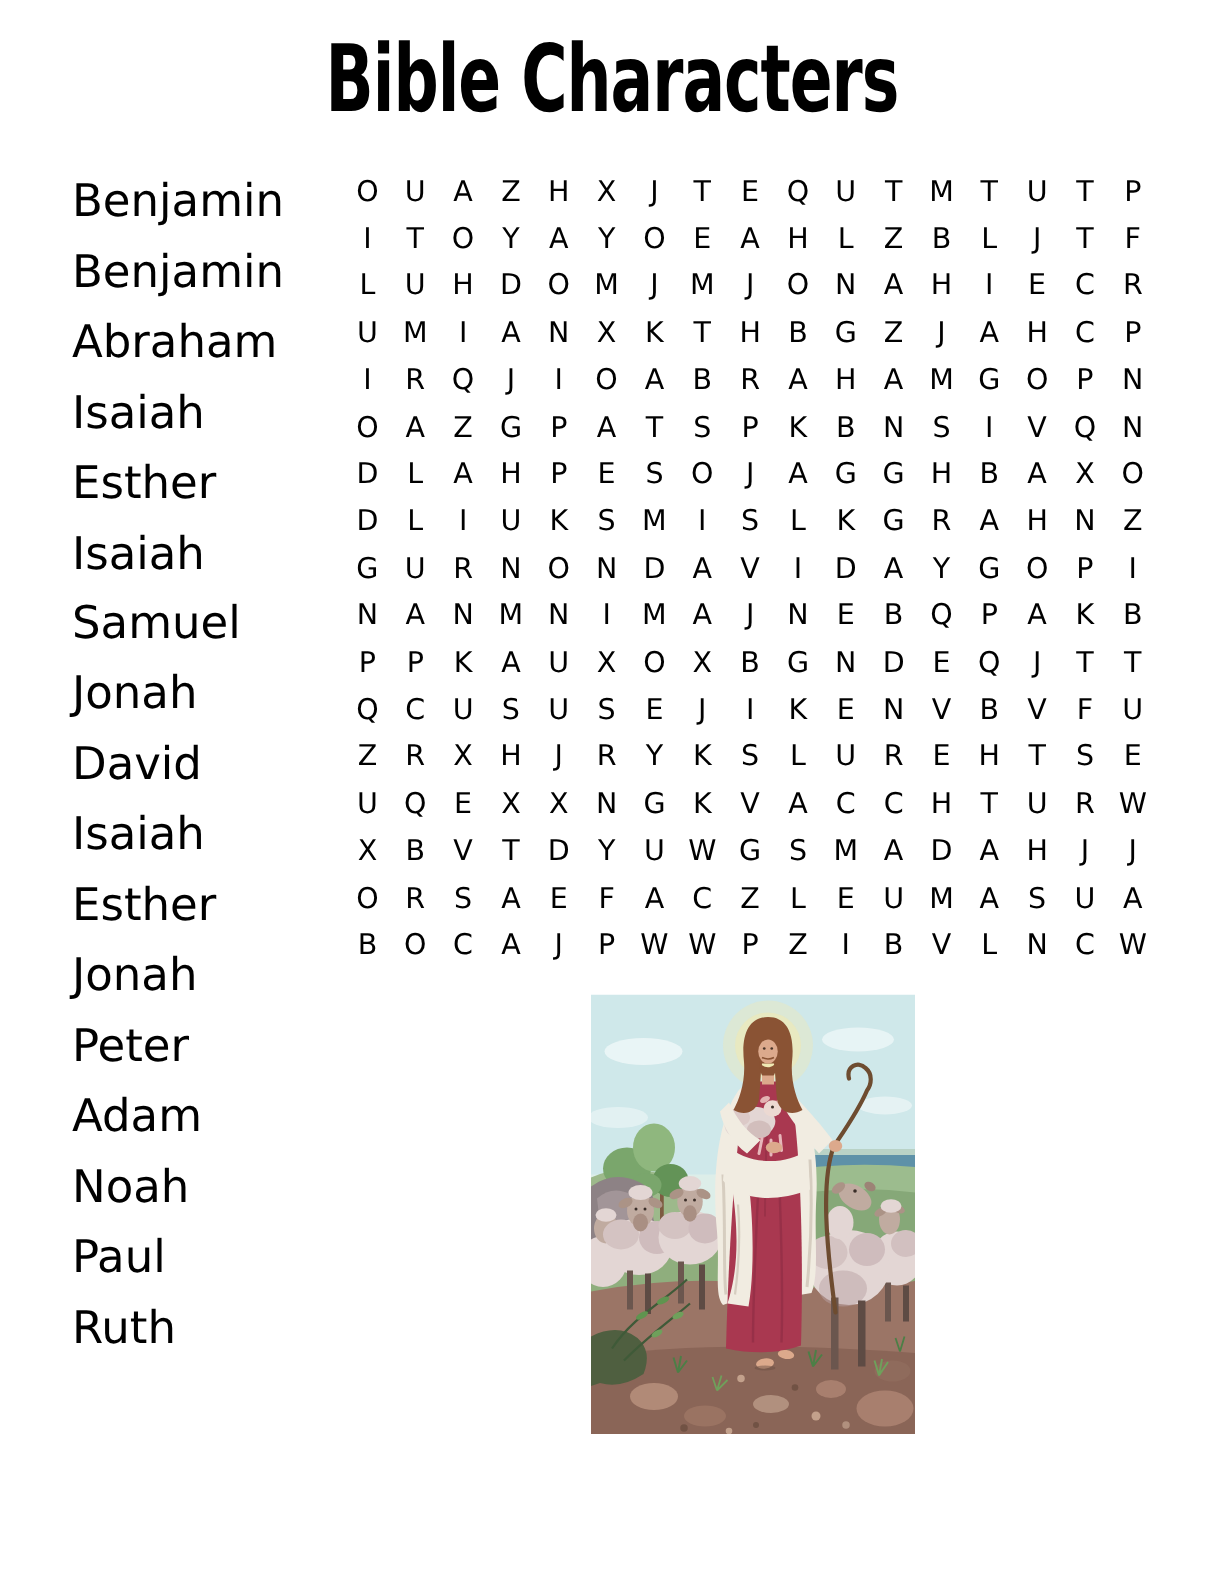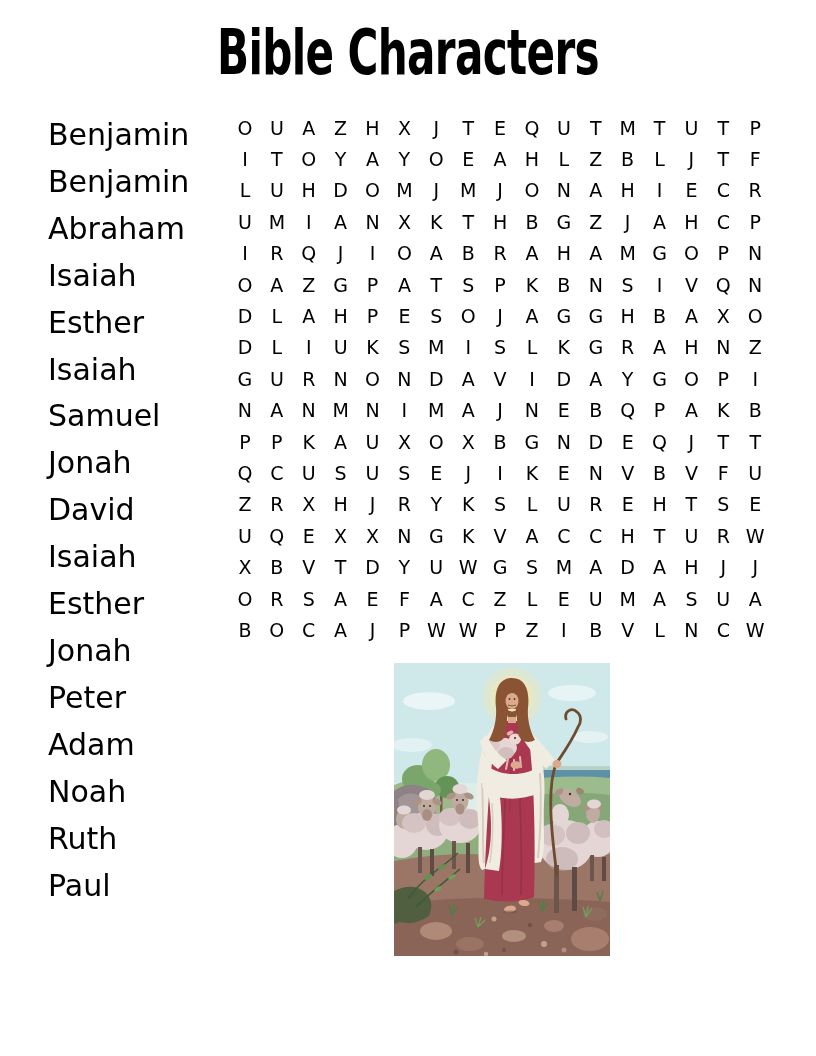--- a/index.html
+++ b/index.html
@@ -48,22 +48,22 @@
       <div class="word">Isaiah</div>
       <div class="word">Samuel</div>
       <div class="word">Jonah</div>
       <div class="word">David</div>
       <div class="word">Isaiah</div>
       <div class="word">Esther</div>
       <div class="word">Jonah</div>
       <div class="word">Peter</div>
       <div class="word">Adam</div>
       <div class="word">Noah</div>
+      <div class="word">Paul</div>
       <div class="word">Ruth</div>
-      <div class="word">Paul</div>
     </div>
 
   <div class="letter-grid" id="letter-grid">
       <span class="cell">O</span>
       <span class="cell">U</span>
       <span class="cell">A</span>
       <span class="cell">Z</span>
       <span class="cell">H</span>
       <span class="cell">X</span>
       <span class="cell">J</span>

